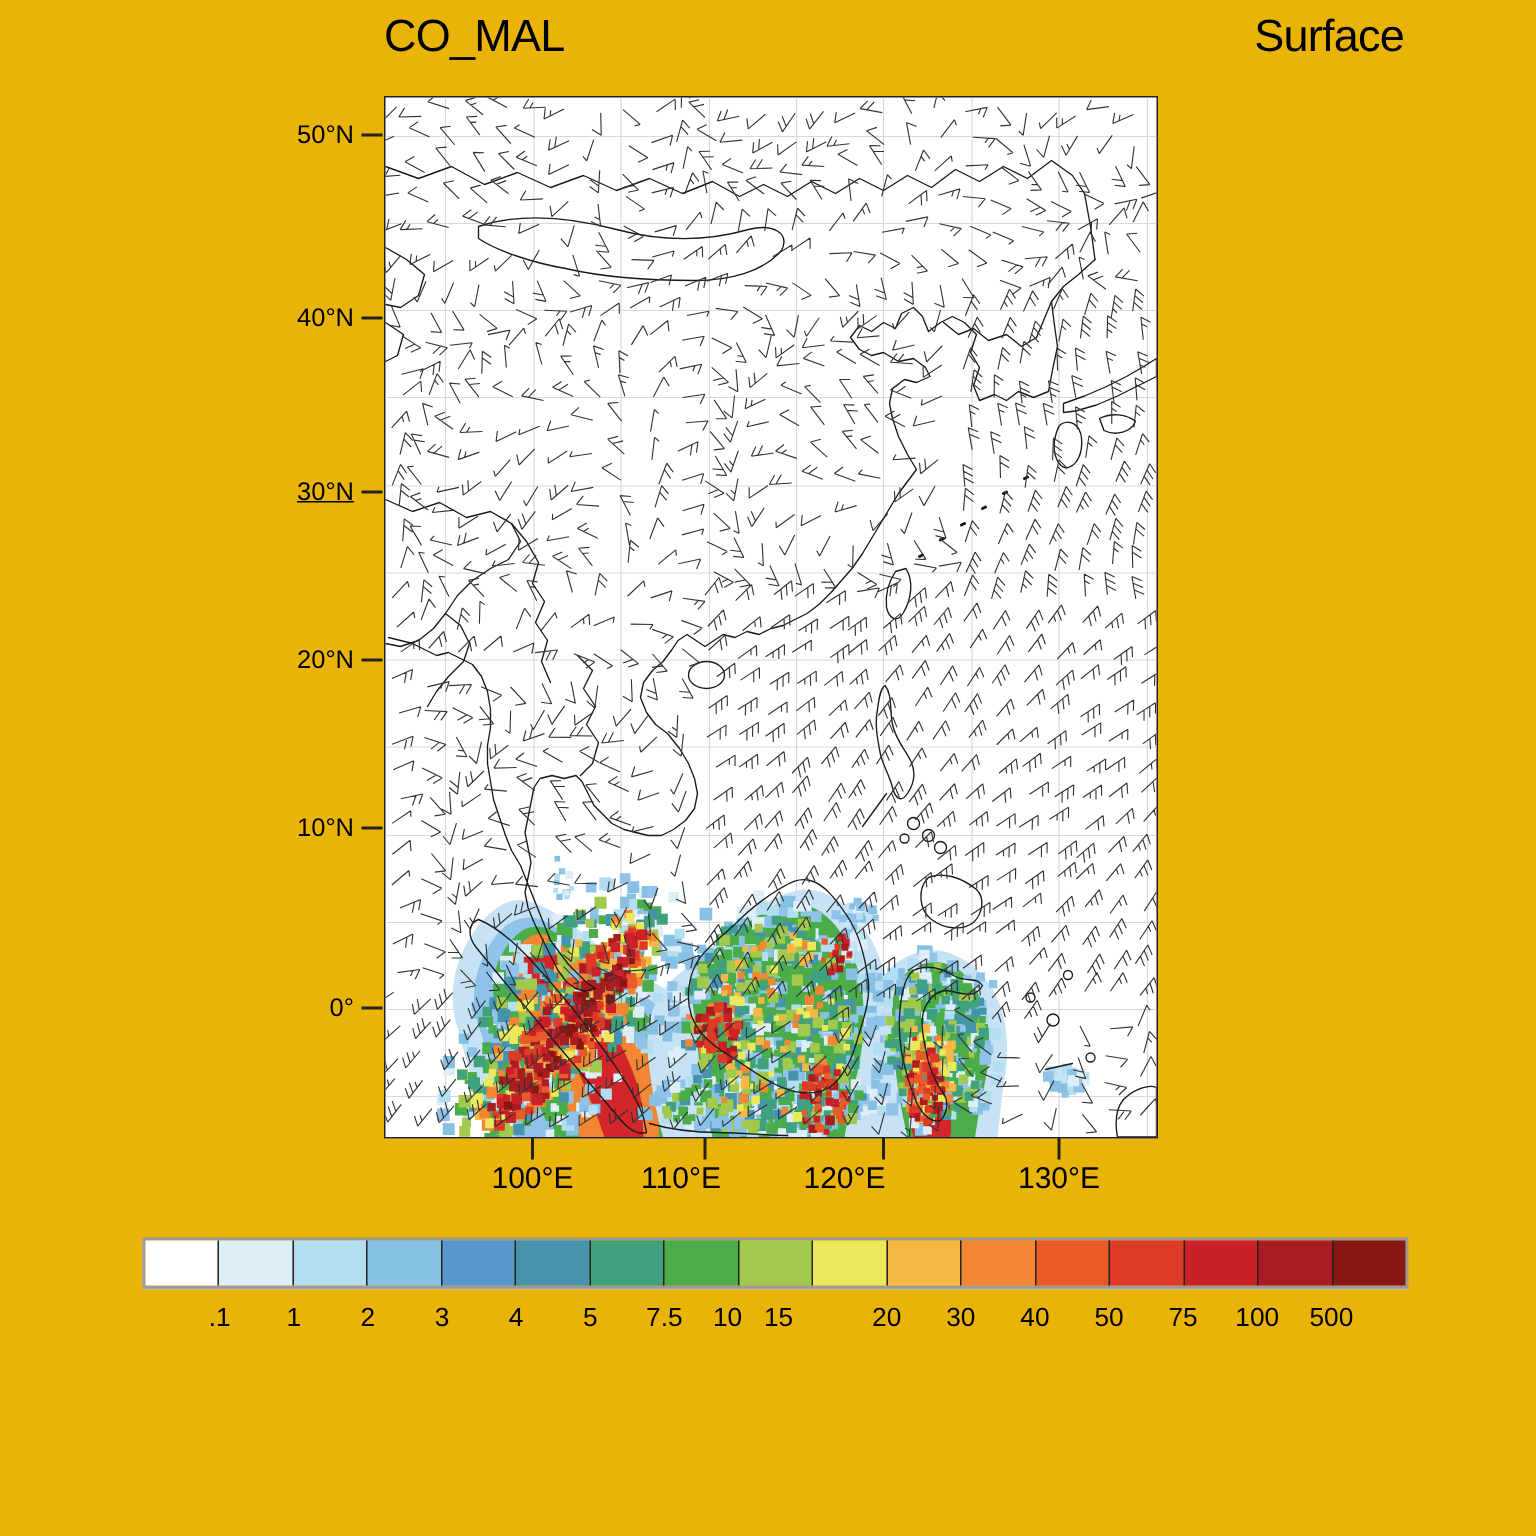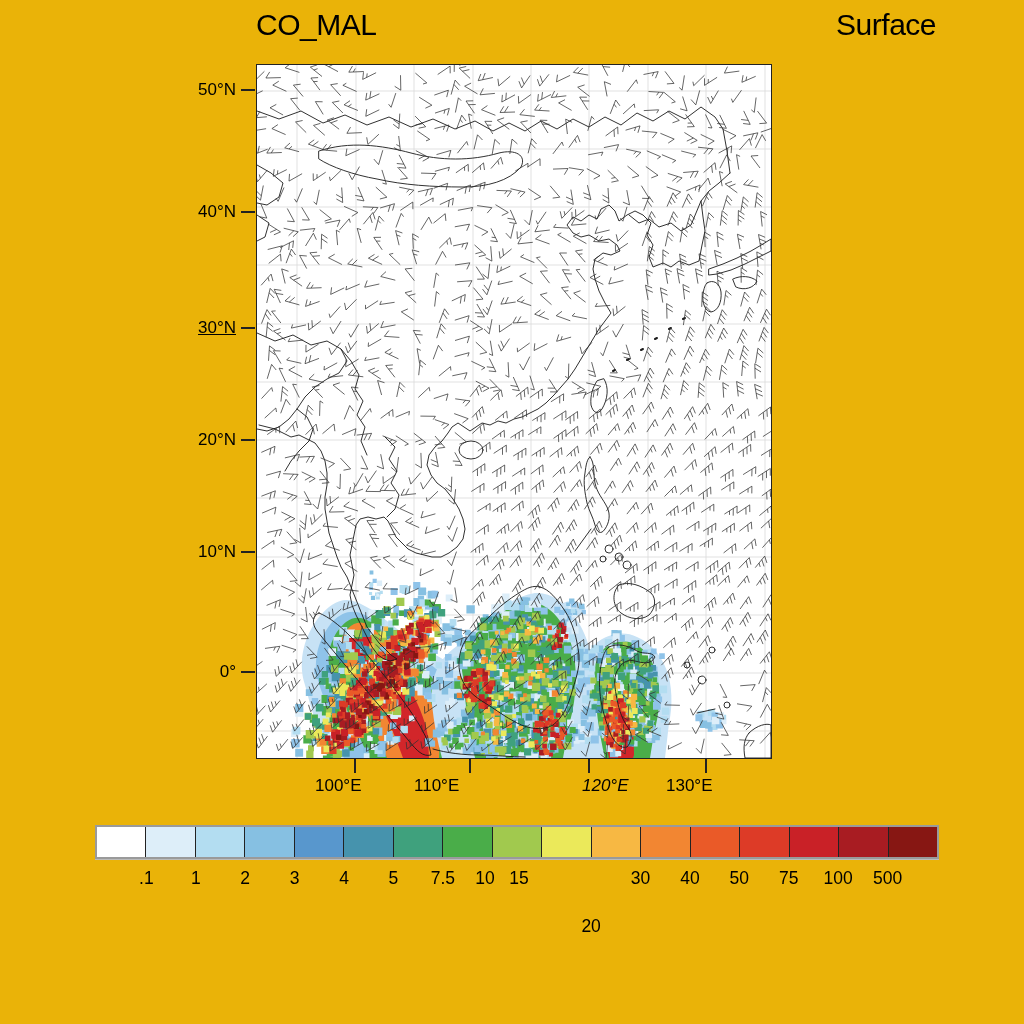--- a/index.html
+++ b/index.html
@@ -5,21 +5,21 @@
   html,body{margin:0;padding:0;background:#ffffff;width:1024px;height:1024px;overflow:hidden;
     font-family:"Liberation Sans", sans-serif;color:#000;}
   .page{position:relative;width:1024px;height:1024px;background:#eab308;}
   .title{position:absolute;left:256px;top:8px;width:680px;display:flex;justify-content:space-between;
     font-size:30px;letter-spacing:-0.5px;white-space:nowrap;}
   .map-frame{position:absolute;left:256px;top:64px;width:514px;height:693px;border:1.6px solid #222;background:#fff;box-sizing:content-box;}
   .map-frame svg{display:block;}
   .ytick-line{position:absolute;height:1.6px;width:14px;background:#222;}
   .xtick-line{position:absolute;width:1.6px;height:15px;background:#222;}
   .ytick-label{position:absolute;width:60px;text-align:right;font-size:17px;line-height:20px;}
-  .xtick-label{position:absolute;width:80px;font-size:17px;line-height:20px;}
+  .xtick-label{position:absolute;width:80px;text-align:center;font-size:20px;line-height:20px;}
   .colorbar{position:absolute;left:95px;top:825px;width:840px;height:30px;border:2px solid #9a9a9a;
     box-shadow:0 1px 0 #bbb;display:flex;}
   .cb-cell{flex:1 1 0;height:100%;}
   .cb-cell + .cb-cell{border-left:1.2px solid #222;}
   .cb-label{position:absolute;top:868px;width:60px;margin-left:-30px;text-align:center;font-size:17.5px;}
 </style>
 </head>
 <body>
 
 <div class="page">
@@ -227,21 +227,21 @@
       <div class="ytick-label" style="left: 176px; top: 430px;">20°N</div>
       <div class="ytick-line" style="left: 241px; top: 551px;"></div>
       <div class="ytick-label" style="left: 176px; top: 542px;">10°N</div>
       <div class="ytick-line" style="left: 241px; top: 671px;"></div>
       <div class="ytick-label" style="left: 176px; top: 662px;">0°</div>
       <div class="xtick-line" style="left: 354px; top: 758px;"></div>
       <div class="xtick-label" style="left: 315px; top: 776px;">100°E</div>
       <div class="xtick-line" style="left: 469px; top: 758px;"></div>
       <div class="xtick-label" style="left: 414px; top: 776px;">110°E</div>
       <div class="xtick-line" style="left: 588px; top: 758px;"></div>
-      <div class="xtick-label" style="left: 582px; top: 776px; font-style: italic;">120°E</div>
+      <div class="xtick-label" style="left: 523px; top: 776px;">120°E</div>
       <div class="xtick-line" style="left: 705px; top: 758px;"></div>
       <div class="xtick-label" style="left: 666px; top: 776px;">130°E</div>
     </div>
   <div class="colorbar" id="colorbar">
       <div class="cb-cell" style="background: rgb(255, 255, 255);"></div>
       <div class="cb-cell" style="background: rgb(221, 238, 249);"></div>
       <div class="cb-cell" style="background: rgb(179, 221, 241);"></div>
       <div class="cb-cell" style="background: rgb(134, 192, 226);"></div>
       <div class="cb-cell" style="background: rgb(88, 151, 205);"></div>
       <div class="cb-cell" style="background: rgb(70, 147, 173);"></div>
@@ -260,21 +260,21 @@
   <div id="cb-labels">
       <div class="cb-label" style="left: 146.412px;">.1</div>
       <div class="cb-label" style="left: 195.824px;">1</div>
       <div class="cb-label" style="left: 245.235px;">2</div>
       <div class="cb-label" style="left: 294.647px;">3</div>
       <div class="cb-label" style="left: 344.059px;">4</div>
       <div class="cb-label" style="left: 393.471px;">5</div>
       <div class="cb-label" style="left: 442.882px;">7.5</div>
       <div class="cb-label" style="left: 485px;">10</div>
       <div class="cb-label" style="left: 519px;">15</div>
-      <div class="cb-label" style="left: 591.118px; margin-top: 48px;">20</div>
+      <div class="cb-label" style="left: 591.118px;">20</div>
       <div class="cb-label" style="left: 640.529px;">30</div>
       <div class="cb-label" style="left: 689.941px;">40</div>
       <div class="cb-label" style="left: 739.353px;">50</div>
       <div class="cb-label" style="left: 788.765px;">75</div>
       <div class="cb-label" style="left: 838.176px;">100</div>
       <div class="cb-label" style="left: 887.588px;">500</div>
     </div>
 
 </div>
 

